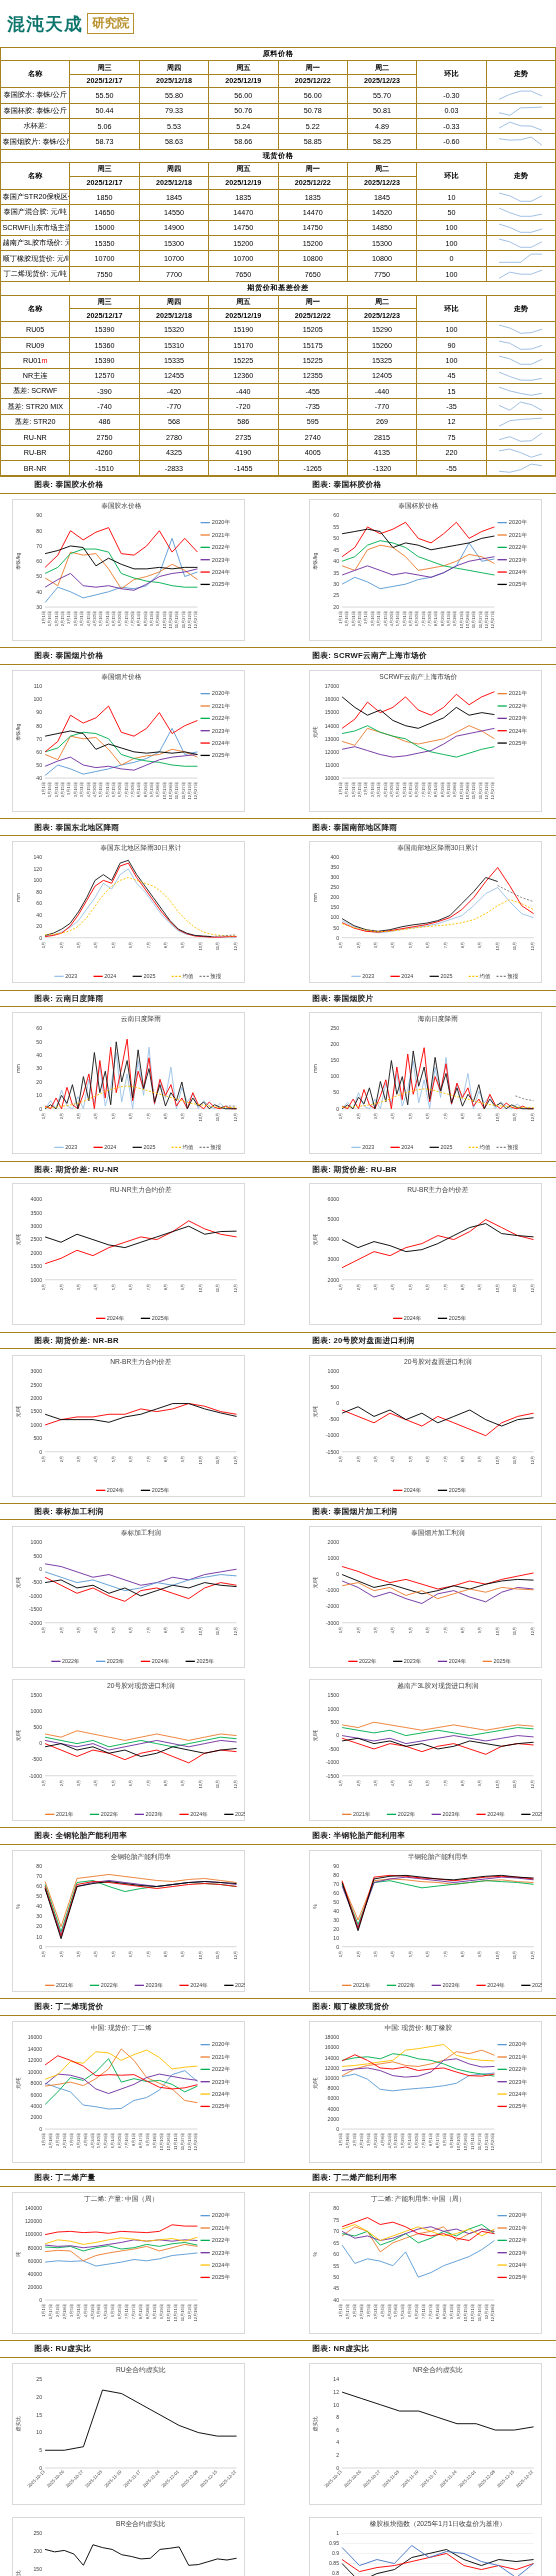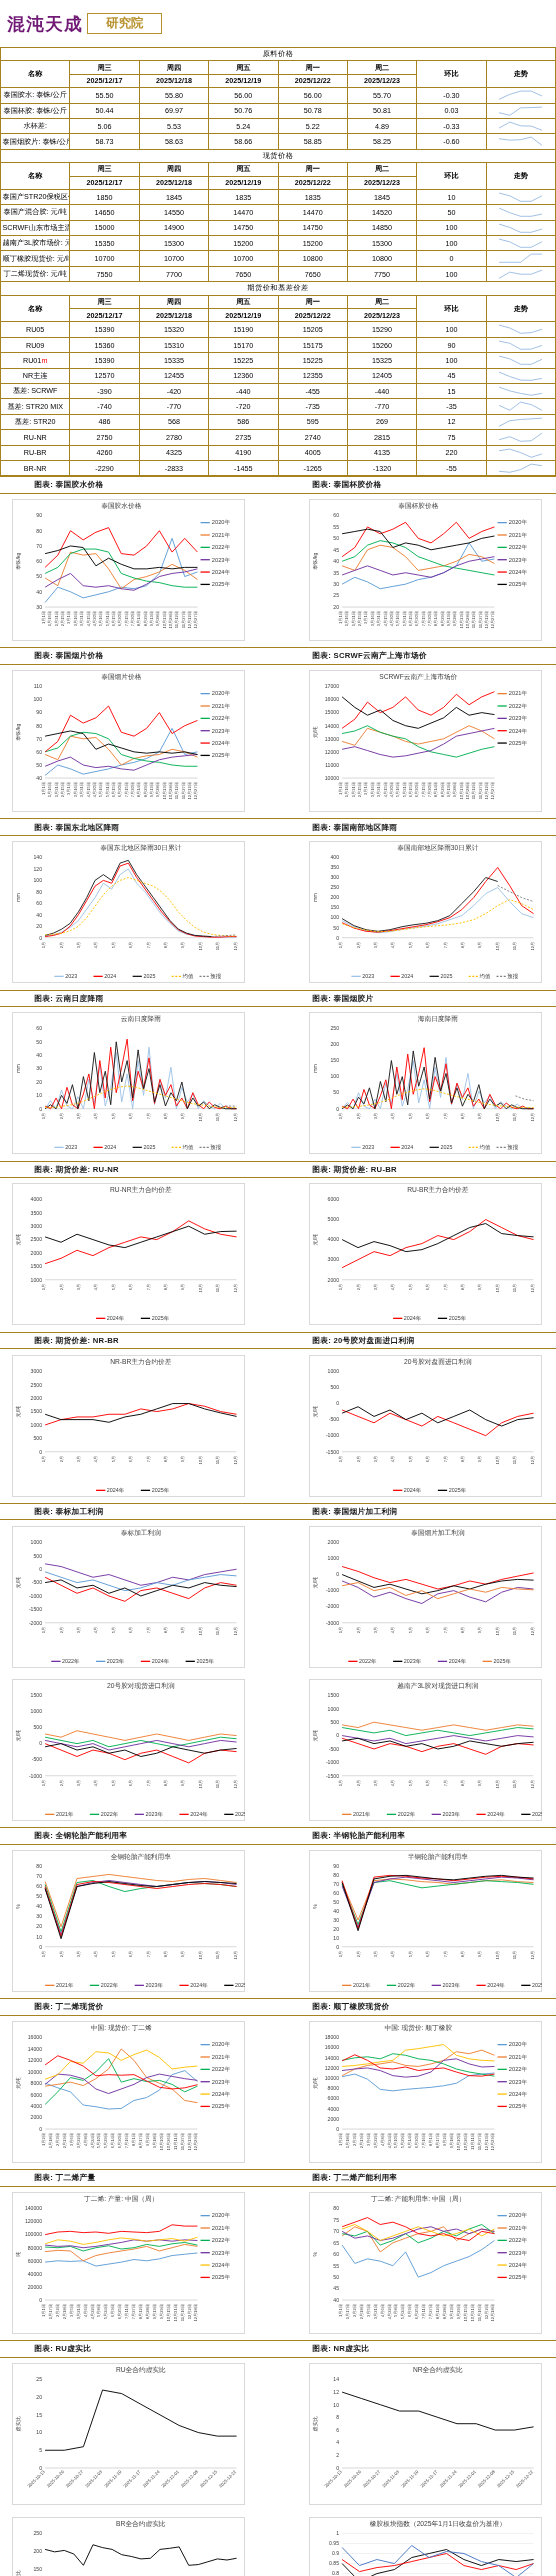--- a/index.html
+++ b/index.html
@@ -1,26 +1,26 @@
 <!DOCTYPE html>
 <html style="--gold: #a5821e;font-size:8.2px"><head>
 <meta charset="utf-8">
 <style>
   :root{ --gold:#a5821e; --ink:#1a1a1a; }
   *{box-sizing:border-box;}
   html,body{margin:0;padding:0;background:#fff;}
   body{width:556px;font-family:"Liberation Sans","DejaVu Sans",sans-serif;color:var(--ink);}
   
   .hdr{height:47px;display:flex;align-items:center;padding:0 7.2px;}
-  .logo-main{font-size:17.5px;font-weight:bold;color:#701a75;letter-spacing:1.5px;font-family:"Liberation Serif","DejaVu Serif",serif;}
-  .logo-sub{margin-left:4.1px;font-size:12.4px;font-weight:bold;color:#b8912c;border:1px solid #b8912c;padding:1px 18px;font-family:"Liberation Serif","DejaVu Serif",serif;}
+  .logo-main{font-size:17.5px;font-weight:bold;color:#0f766e;letter-spacing:1.5px;font-family:"Liberation Serif","DejaVu Serif",serif;}
+  .logo-sub{margin-left:4.1px;font-size:12.4px;font-weight:bold;color:#b8912c;border:1px solid #b8912c;padding:1px 4px;font-family:"Liberation Serif","DejaVu Serif",serif;}
   
   table.price{width:556px;border-collapse:collapse;table-layout:fixed;border:1px solid var(--gold);}
   table.price td,table.price th{border:0.8px solid var(--gold);font-size:7.2px;text-align:center;padding:1px 1.5px;color:#000;height:13.4px;}
-  td.t-title{font-size:8.2px;font-weight:normal;height:15.5px;letter-spacing:0.5px;}
+  td.t-title{font-size:8.2px;font-weight:bold;height:15.5px;letter-spacing:0.5px;}
   th{font-weight:bold;}
   th.h-day{font-size:7.2px;}
   th.h-date{font-size:7px;}
   td.c-name{text-align:left;padding-left:3.1px;font-size:6.4px;white-space:nowrap;overflow:hidden;}
   .name-sfx{color:#ff0000;}
   td.c-trend svg{display:block;margin:0 auto;}
   
   .sec-label{display:flex;border-top:1.3px solid var(--gold);border-bottom:0.8px solid var(--gold);padding:3.1px 0 2.6px 0;background:#fff;}
   .sec-label span{width:50%;font-size:7.7px;font-weight:bold;padding-left:5.2px;letter-spacing:0.3px;margin-left:29px;}
   .chart-pair{display:flex;justify-content:flex-start;padding:5.2px 0 6.2px 0;background:#fff;}
@@ -69,21 +69,21 @@
           <td class="c-wow">-0.30</td>
           <td class="c-trend">
             <svg width="47" height="12.4" viewBox="0 0 92 24">
               <polyline points="4.0,20.0 25.0,10.4 46.0,4.0 67.0,4.0 88.0,13.6" fill="none" stroke="#7da7d8" stroke-width="1.4"></polyline>
             </svg>
           </td>
         </tr>
         <tr>
           <td class="c-name">泰国杯胶: 泰铢/公斤</td>
           <td class="c-val">50.44</td>
-          <td class="c-val">69.97</td>
+          <td class="c-val">79.33</td>
           <td class="c-val">50.76</td>
           <td class="c-val">50.78</td>
           <td class="c-val">50.81</td>
           <td class="c-wow">0.03</td>
           <td class="c-trend">
             <svg width="47" height="12.4" viewBox="0 0 92 24">
               <polyline points="4.0,15.0 25.0,20.0 46.0,5.5 67.0,4.9 88.0,4.0" fill="none" stroke="#7da7d8" stroke-width="1.4"></polyline>
             </svg>
           </td>
         </tr>
@@ -360,21 +360,21 @@
           <td class="c-val">4135</td>
           <td class="c-wow">220</td>
           <td class="c-trend">
             <svg width="47" height="12.4" viewBox="0 0 92 24">
               <polyline points="4.0,7.3 25.0,4.0 46.0,10.8 67.0,20.0 88.0,13.5" fill="none" stroke="#7da7d8" stroke-width="1.4"></polyline>
             </svg>
           </td>
         </tr>
         <tr>
           <td class="c-name">BR-NR</td>
-          <td class="c-val">-2290</td>
+          <td class="c-val">-1510</td>
           <td class="c-val">-2833</td>
           <td class="c-val">-1455</td>
           <td class="c-val">-1265</td>
           <td class="c-val">-1320</td>
           <td class="c-wow">-55</td>
           <td class="c-trend">
             <svg width="47" height="12.4" viewBox="0 0 92 24">
               <polyline points="4.0,18.0 25.0,20.0 46.0,14.9 67.0,4.0 88.0,7.1" fill="none" stroke="#7da7d8" stroke-width="1.4"></polyline>
             </svg>
           </td>

